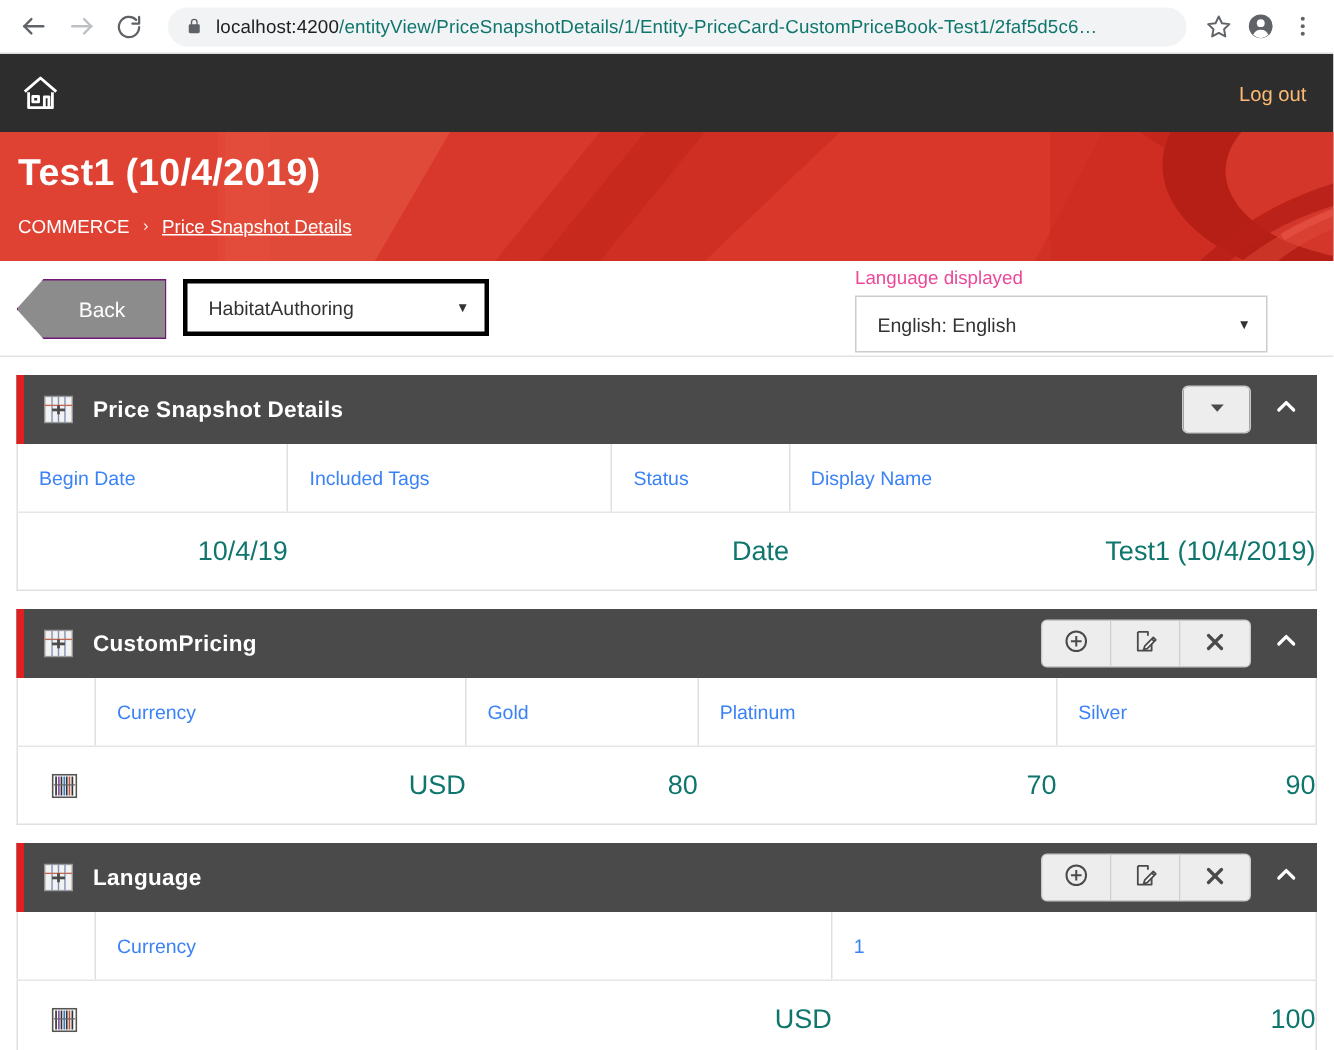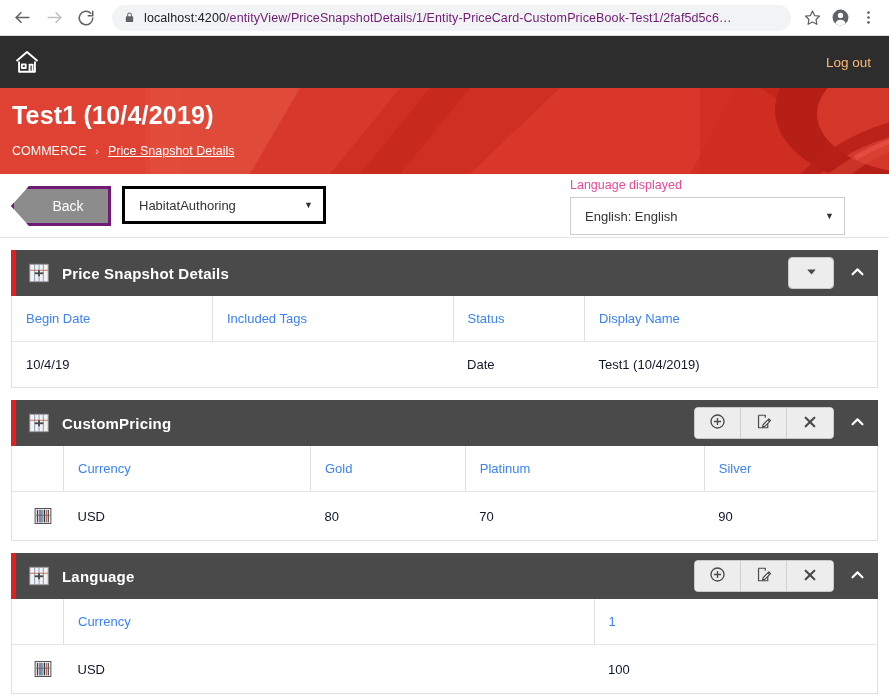--- a/index.html
+++ b/index.html
@@ -39,21 +39,21 @@
     overflow: hidden;
   }
   .lock-icon { flex: 0 0 auto; margin-right: 9px; display:flex; align-items:center; }
   .url-text {
     font-size: 12.5px;
     color: #202124;
     white-space: nowrap;
     overflow: hidden;
     letter-spacing: 0.1px;
   }
-  .url-text .dim { color: #701a75; }
+  .url-text .dim { color: #0f766e; }
   .tool-icon {
     width: 26px; height: 26px;
     display: flex; align-items: center; justify-content: center;
     color: #5f6368;
     flex: 0 0 auto;
     margin-left: 2px;
   }
 
   
   .app-nav {
@@ -108,21 +108,21 @@
     height: 64px;
     background: #ffffff;
     position: relative;
     border-bottom: 1px solid #e2e2e2;
   }
   .back-btn {
     position: absolute;
     left: 11px; top: 12px;
     width: 100px; height: 40px;
     background: #8c8c8c;
-    border: 3px solid #701a75;
+    border: 1px solid #701a75;
     color: #ffffff;
     font-size: 14px;
     display: flex;
     align-items: center;
     justify-content: center;
     padding-left: 14px;
     clip-path: polygon(18px 0, 100% 0, 100% 100%, 18px 100%, 0 50%);
     cursor: pointer;
   }
   .ctx-select {
@@ -230,24 +230,25 @@
     font-size: 13px;
     color: #3b82f6;
     padding: 15px 0 15px 14px;
     border-bottom: 1px solid #e6e6e6;
     border-left: 1px solid #e0e0e0;
     background: #ffffff;
   }
   table.grid th.first { border-left: none; }
   table.grid th.iconcol { width: 52px; padding-left: 0; border-left: none; }
   table.grid td {
-    font-size: 13px;
-    color: #0f172a;
+    font-size: 18px;
+    color: #0f766e;
     padding: 15px 0 15px 14px;
     background: #ffffff;
+    text-align: right;
   }
   table.grid td.iconcol { width: 52px; padding-left: 22px; }
   .row-icon { display:flex; align-items:center; }
 </style>
 </head>
 <body>
 
 <div class="browser-bar">
   <div class="nav-btn">
     <svg width="19" height="19" viewBox="0 0 24 24" fill="none" stroke="currentColor" stroke-width="2" stroke-linecap="round" stroke-linejoin="round">

